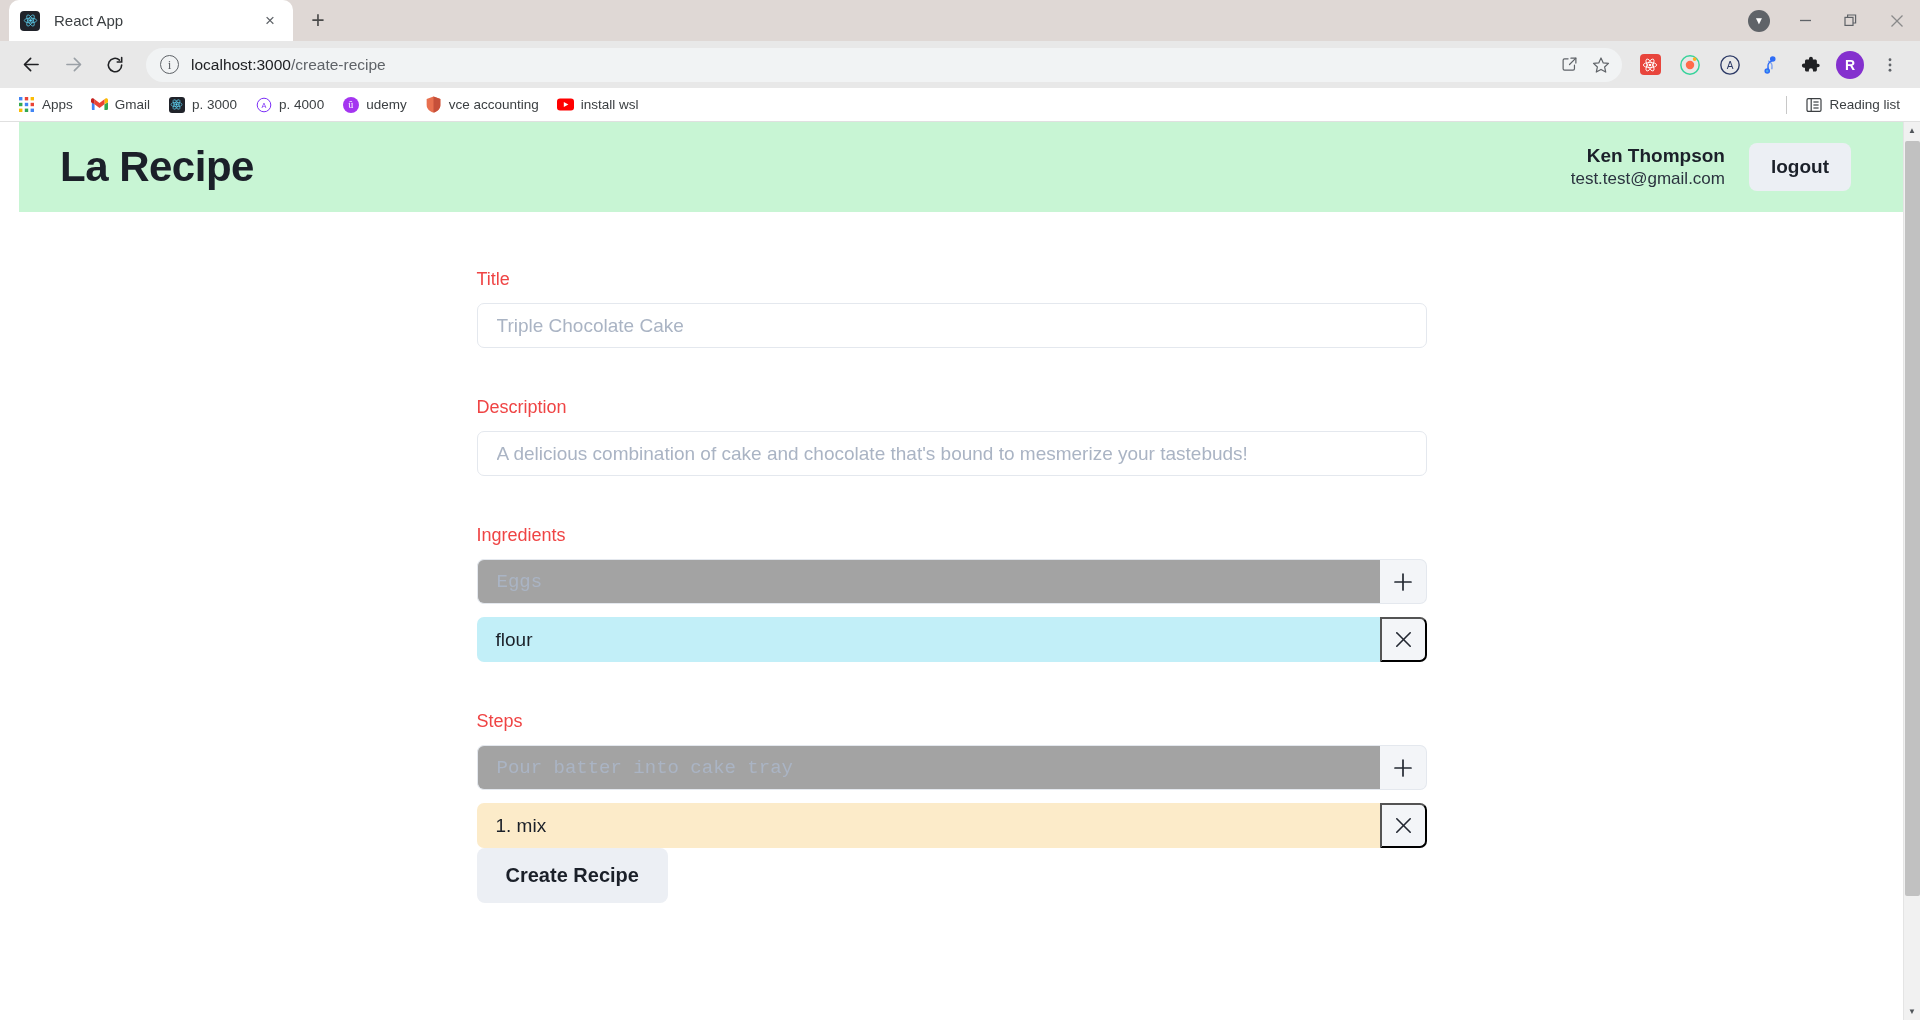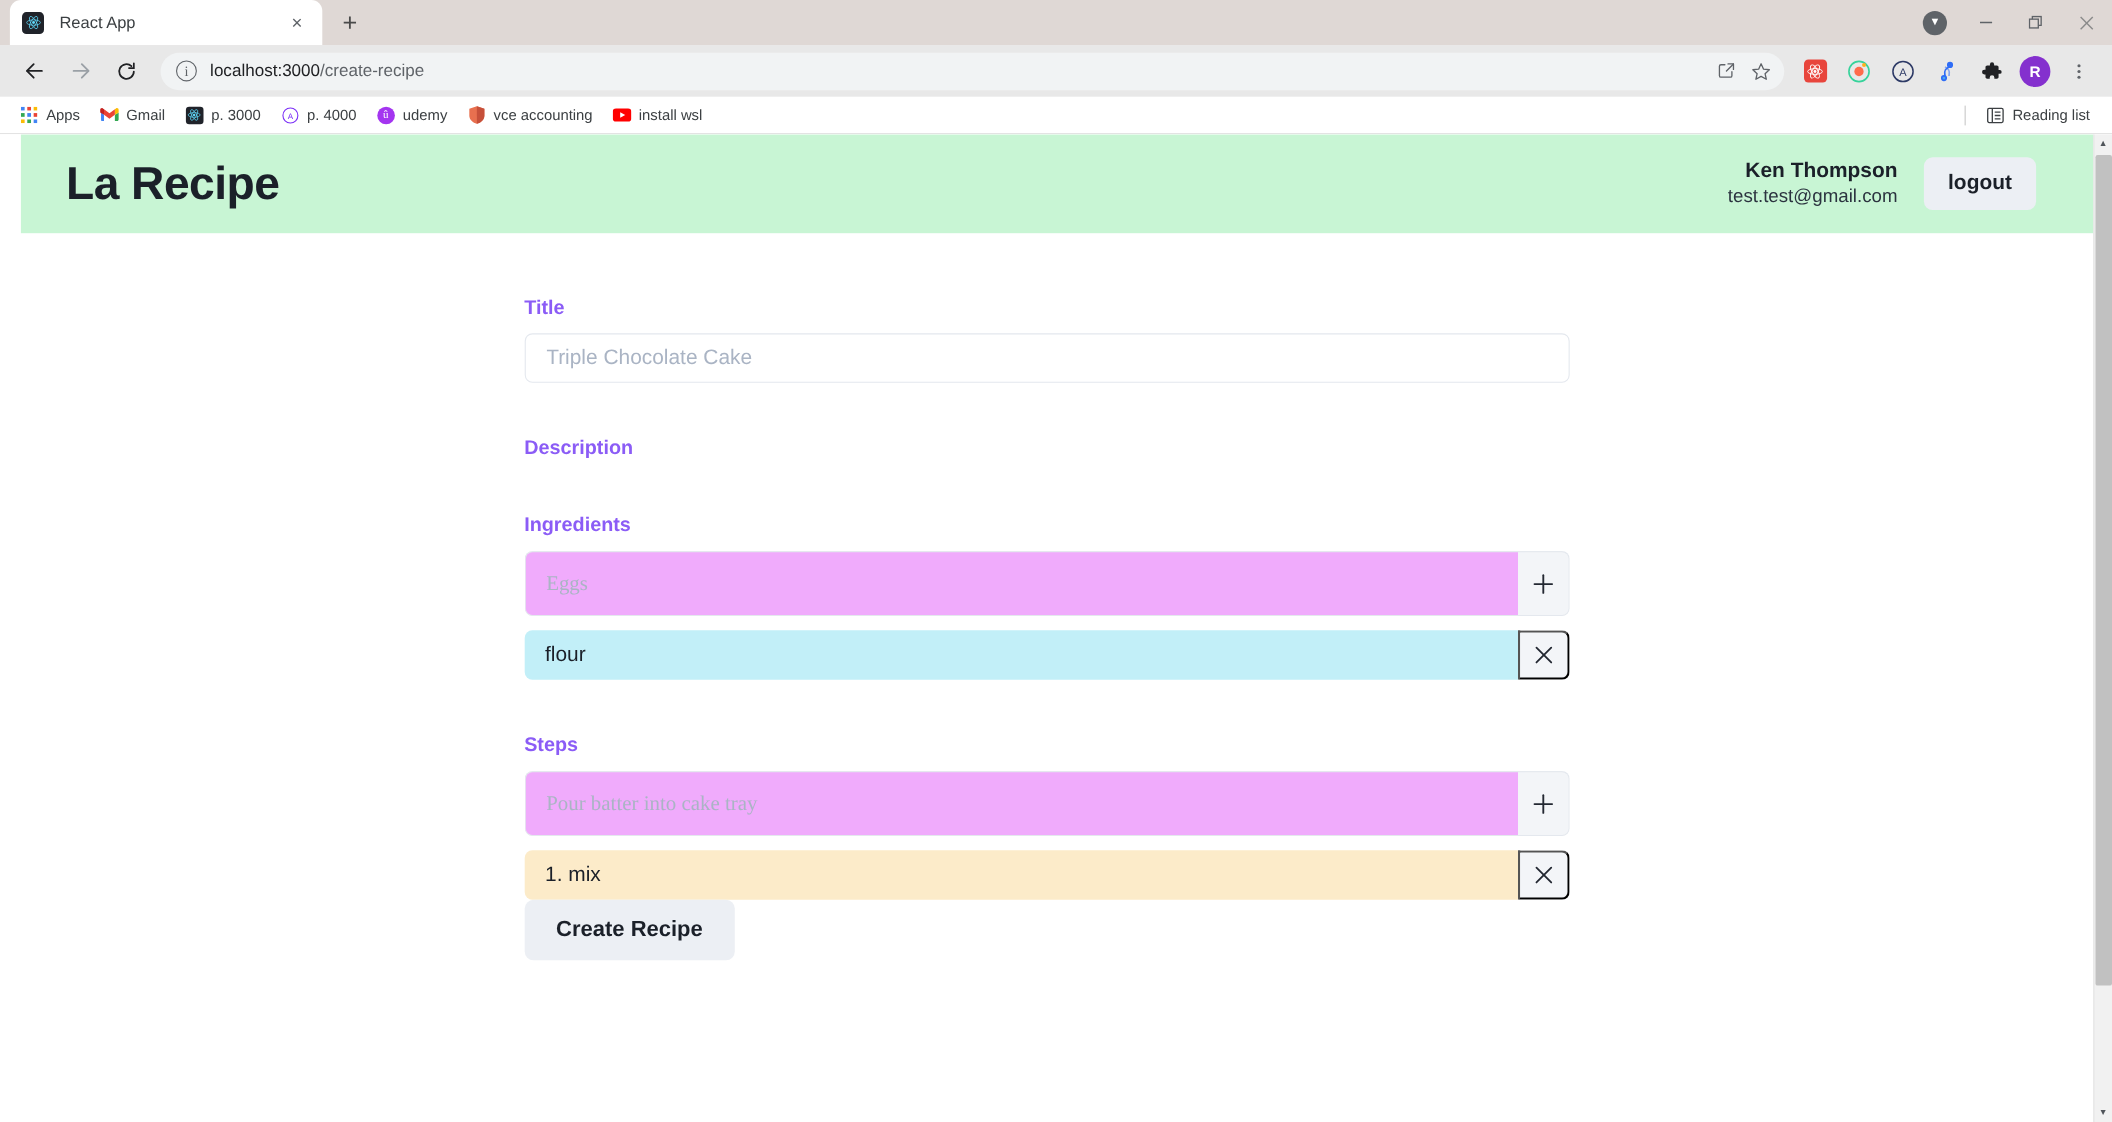--- a/index.html
+++ b/index.html
@@ -131,37 +131,37 @@
   .logout-btn {
     background: #eceff4; border: none; border-radius: 8px;
     padding: 13px 22px; font-size: 19px; font-weight: bold;
     color: #1b2029; font-family: "Liberation Sans", sans-serif;
   }
 
   
   .form-wrap { padding-top: 57px; display: flex; justify-content: center; }
   .form { width: 950px; }
   .field-label {
-    font-size: 18px; color: #8b5cf6; font-weight: bold;
+    font-size: 18px; color: #ef4444; font-weight: normal;
     margin-bottom: 13px; display: block;
   }
   .field-label.spaced { margin-top: 49px; }
   .text-input {
     width: 100%; height: 45px; border: 1px solid #e4e8ee; border-radius: 7px;
     background: #fff; padding: 0 19px; font-size: 19px;
     color: #1b2029; font-family: "Liberation Sans", sans-serif;
   }
   .text-input::placeholder { color: #aab4c4; }
 
   .row { display: flex; align-items: stretch; margin-bottom: 0; }
   .row-input {
-    flex: 1 1 auto; height: 59px; border: 1px solid #e4e8ee;
+    flex: 1 1 auto; height: 45px; border: 1px solid #e4e8ee;
     border-right: none; border-radius: 7px 0 0 7px;
-    background: #f0abfc; padding: 0 19px; font-size: 19px;
-    color: #1b2029; font-family: Liberation Serif, serif;
+    background: #a3a3a3; padding: 0 19px; font-size: 19px;
+    color: #1b2029; font-family: Liberation Mono, monospace;
   }
   .row-input::placeholder { color: #aab4c4; }
   .row-btn {
     width: 47px; flex: 0 0 47px; border: 1px solid #e4e8ee; border-left: none;
     border-radius: 0 7px 7px 0; background: #f3f5f8;
     display: flex; align-items: center; justify-content: center;
     color: #232832;
   }
 
   .chip-row { display: flex; align-items: stretch; margin-top: 13px; }
@@ -443,20 +443,21 @@
         </div>
       </div>
 
       <div class="form-wrap">
         <form class="form">
 
           <label class="field-label">Title</label>
           <input class="text-input" type="text" placeholder="Triple Chocolate Cake" style="">
 
           <label class="field-label spaced">Description</label>
+          <input class="text-input" type="text" placeholder="A delicious combination of cake and chocolate that's bound to mesmerize your tastebuds!" style="">
 
           <label class="field-label spaced">Ingredients</label>
           <div class="row">
             <input class="row-input" type="text" placeholder="Eggs" style="">
             <button class="row-btn" type="button">
               <svg width="24" height="24" viewBox="0 0 24 24" stroke="#232832" stroke-width="1.7" stroke-linecap="round">
                 <line x1="12" y1="4" x2="12" y2="20"></line>
                   <line x1="4" y1="12" x2="20" y2="12"></line>
               </svg>
             </button>

